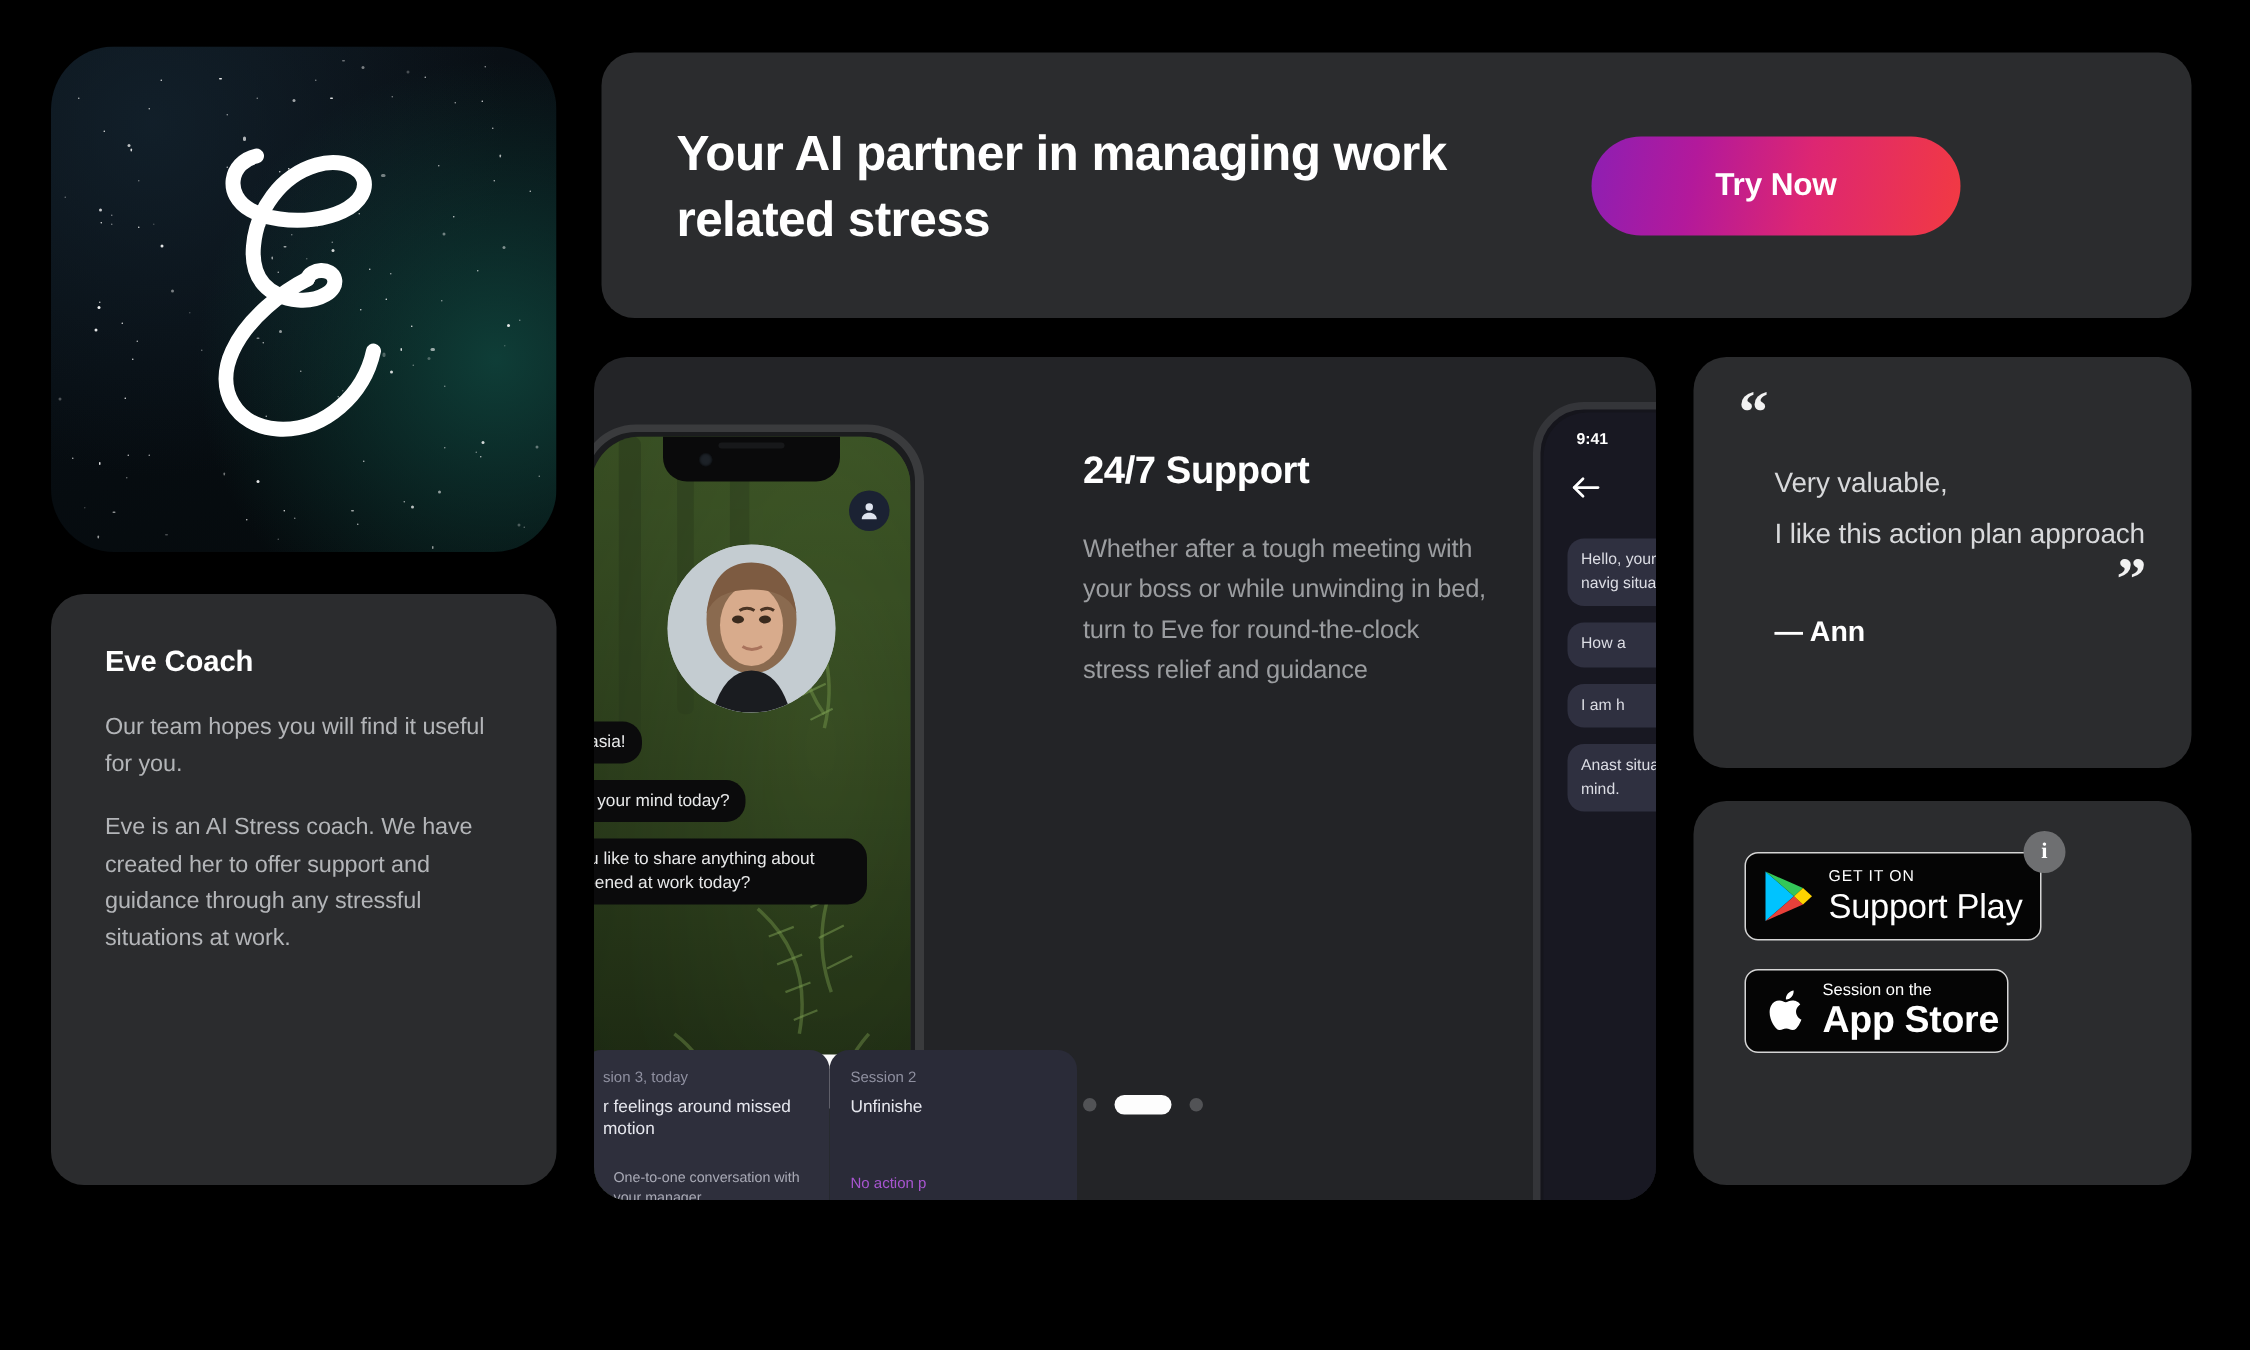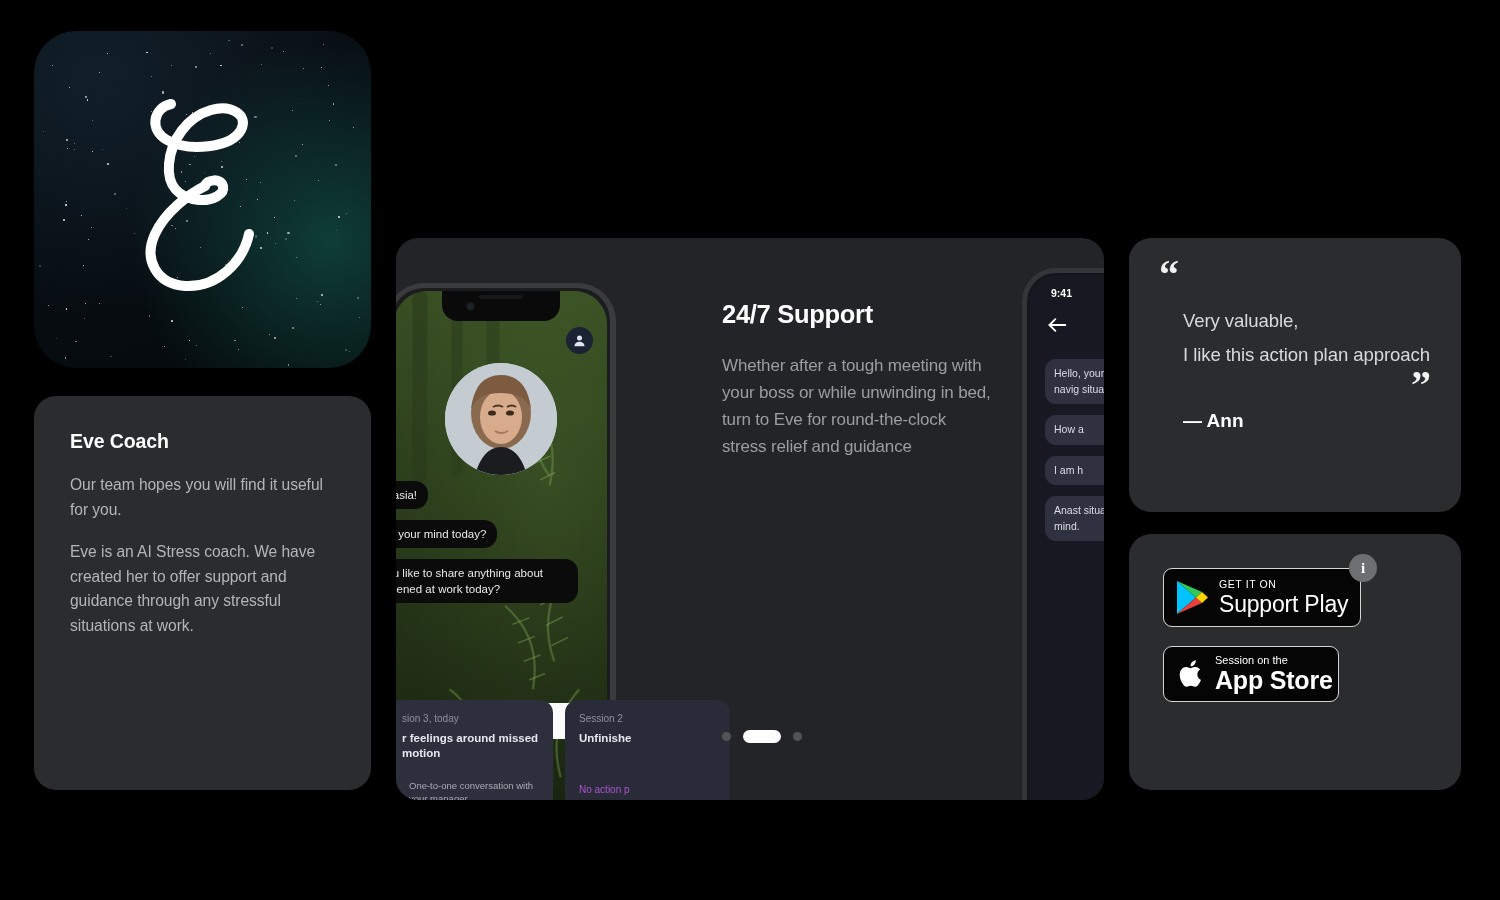--- a/index.html
+++ b/index.html
@@ -126,30 +126,30 @@
   }
   .pl-newchat {
     position: absolute; left: -40px; bottom: 96px;
     width: 238px; height: 36px; border-radius: 18px;
     background: #fbfbfb; color: #111;
     display: flex; align-items: center; justify-content: center; gap: 9px;
     font-size: 13px; font-weight: 700;
   }
   .pl-sessions {
     position: absolute; left: -8px; bottom: -80px;
-    display: flex; gap: 12px;
+    display: flex; 
   }
   .pl-card {
     width: 165px; height: 180px;
     background: #2e2f3c; border-radius: 13px;
     padding: 13px 14px; color: #cfd0d8; overflow: hidden;
   }
   .pl-card.alt { background: #2a2b38; }
   .pl-card-meta { font-size: 10px; color: #8f90a0; margin-bottom: 7px; }
-  .pl-card-title { font-size: 11.5px; font-weight: 700; color: #e6e7ee; line-height: 15px; margin-bottom: 18px; }
+  .pl-card-title { font-size: 11.5px; font-weight: 400; color: #e6e7ee; line-height: 15px; margin-bottom: 18px; }
   .pl-card-li { font-size: 9.5px; line-height: 13px; color: #a9aab6; margin-bottom: 7px; padding-left: 7px; }
   .pl-noaction { font-size: 10px; color: #a855d0; margin-top: 38px; }
 
   
   .sc-copy { position: absolute; left: 326px; top: 62px; width: 272px; }
   .sc-title {
     font-size: 25.5px; font-weight: 700; color: #ffffff;
     letter-spacing: -0.3px; margin-bottom: 23px;
   }
   .sc-body {
@@ -375,20 +375,24 @@
       </svg>
     </div>
   </div>
 
   <div class="info-card">
     <div class="info-title">Eve Coach</div>
     <p class="info-p">Our team hopes you will find it useful for you.</p>
     <p class="info-p">Eve is an AI Stress coach. We have created her to offer support and guidance through any stressful situations at work.</p>
   </div>
 
+  <div class="hero">
+    <div class="hero-title">Your AI partner in managing work related stress</div>
+    <button class="try-btn">Try Now</button>
+  </div>
 
   <div class="showcase">
 
     <div class="phone-left">
       <div class="pl-screen">
         <svg class="fern" viewBox="0 0 230 560" preserveAspectRatio="none">
           <defs>
             <linearGradient id="fg" x1="0" y1="0" x2="0" y2="1">
               <stop offset="0" stop-color="#3d5526"></stop>
                 <stop offset="1" stop-color="#16200e"></stop>

